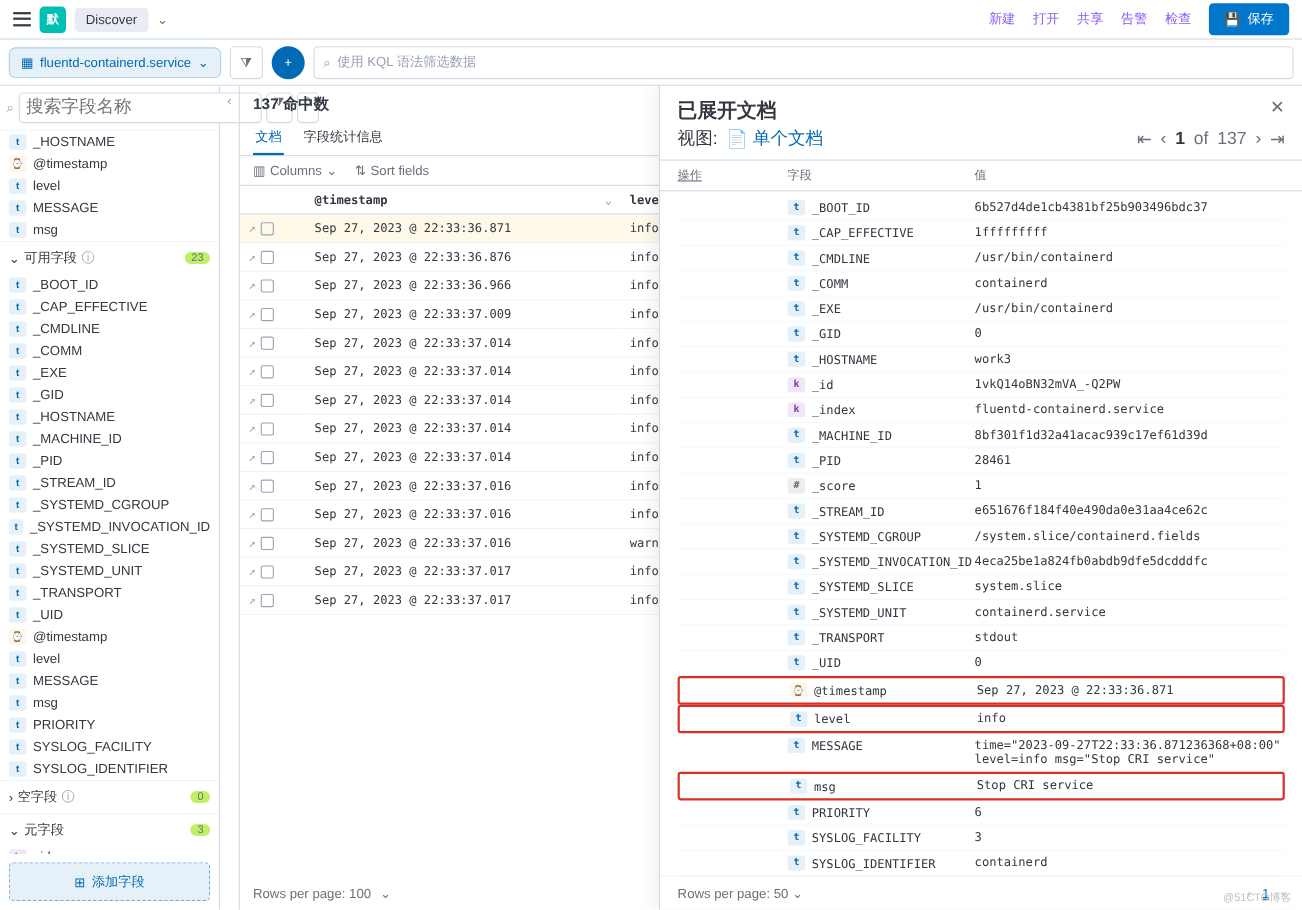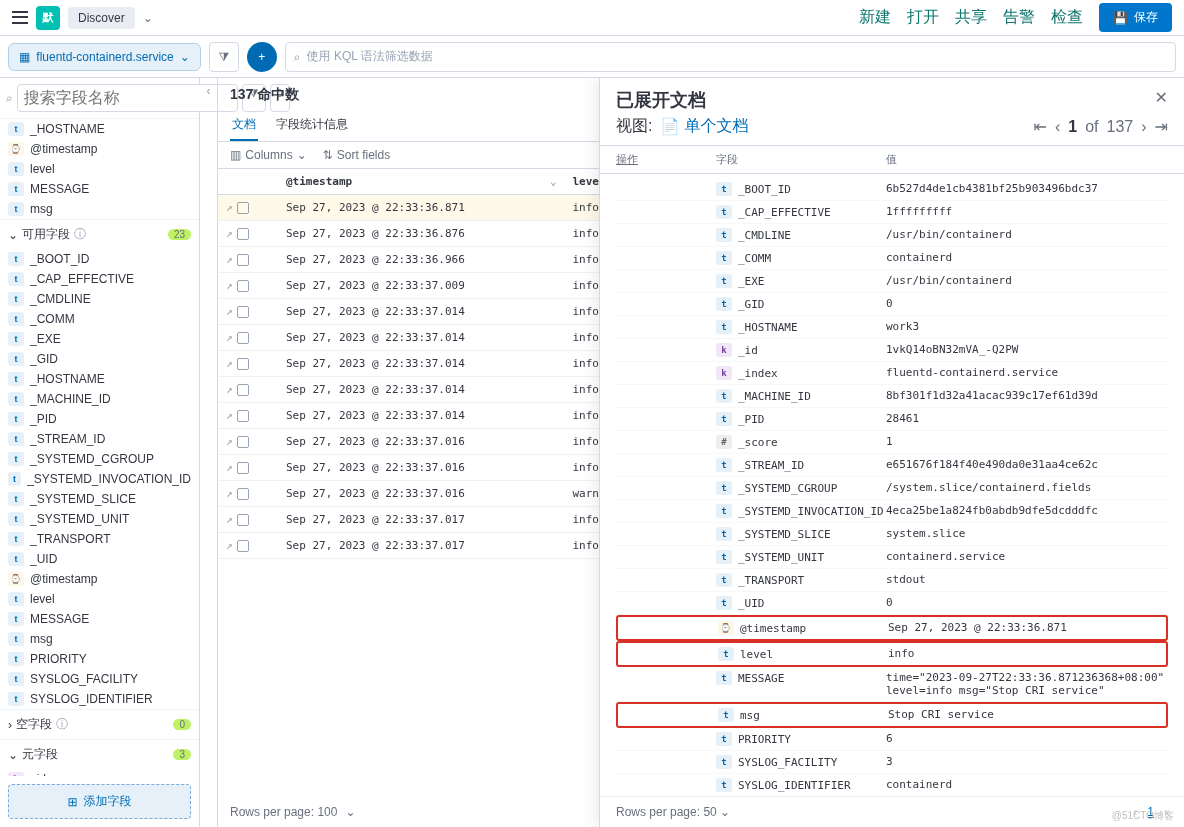--- a/index.html
+++ b/index.html
@@ -5,21 +5,21 @@
 * { box-sizing: border-box; margin: 0; padding: 0; }
 body { font-family: -apple-system, BlinkMacSystemFont, "Segoe UI", Helvetica, Arial, sans-serif; font-size: 12px; color: #343741; background: #fff; overflow: hidden; }
 .topbar { height: 36px; border-bottom: 1px solid #d3dae6; display: flex; align-items: center; padding: 0 12px; }
 .topbar-left { display: flex; align-items: center; gap: 8px; flex: 1; }
 .menu-icon { cursor: pointer; width: 16px; height: 16px; display: flex; flex-direction: column; justify-content: space-around; }
 .menu-icon span { height: 2px; background: #343741; }
 .logo-badge { width: 24px; height: 24px; background: #00bfb3; border-radius: 4px; display: flex; align-items: center; justify-content: center; color: #fff; font-weight: bold; font-size: 11px; }
 .discover-btn { background: #e9edf3; border: none; padding: 4px 10px; border-radius: 4px; cursor: pointer; font-size: 12px; color: #343741; }
 .chev-icon { color: #69707d; cursor: pointer; }
 .topbar-right { display: flex; gap: 16px; align-items: center; }
-.topbar-link { color: #0f766e; cursor: pointer; font-size: 16px; text-align: center; }
+.topbar-link { color: #8b5cf6; cursor: pointer; font-size: 12px; text-align: center; }
 .save-btn { background: #0077cc; color: #fff; border: none; padding: 6px 14px; border-radius: 4px; cursor: pointer; font-size: 12px; display: flex; align-items: center; gap: 6px; }
 .querybar { height: 42px; border-bottom: 1px solid #d3dae6; display: flex; align-items: center; padding: 0 8px; gap: 8px; }
 .dataview-pill { background: #e6f0f8; border: 1px solid #b2d1e8; border-radius: 6px; padding: 6px 10px; display: flex; align-items: center; gap: 6px; color: #006bb4; cursor: pointer; }
 .icon-btn { width: 30px; height: 30px; border: 1px solid #d3dae6; border-radius: 4px; background: #fff; display: flex; align-items: center; justify-content: center; cursor: pointer; color: #69707d; }
 .add-btn { width: 30px; height: 30px; border-radius: 50%; background: #006bb4; color: #fff; display: flex; align-items: center; justify-content: center; cursor: pointer; }
 .kql-input { flex: 1; height: 30px; border: 1px solid #d3dae6; border-radius: 4px; padding: 0 8px; display: flex; align-items: center; gap: 6px; color: #98a2b3; }
 .main { display: flex; height: calc(100vh - 78px); }
 .sidebar { width: 200px; border-right: 1px solid #d3dae6; display: flex; flex-direction: column; background: #fff; }
 .search-fields { padding: 6px; display: flex; gap: 4px; border-bottom: 1px solid #f1f4fa; }
 .search-fields input { flex: 1; border: 1px solid #d3dae6; border-radius: 4px; padding: 4px 6px; font-size: 16px; }

